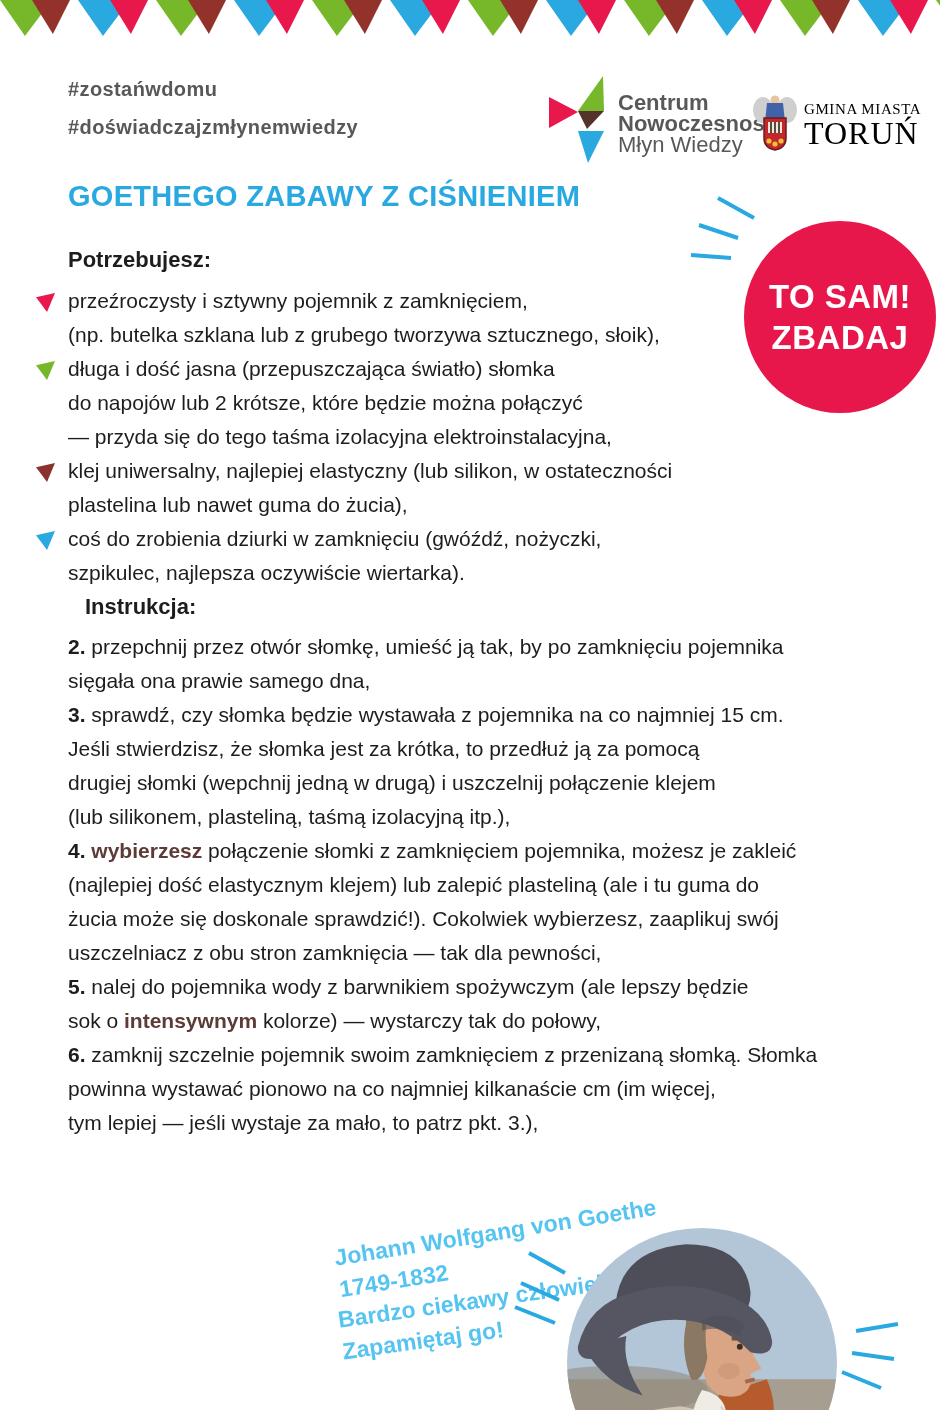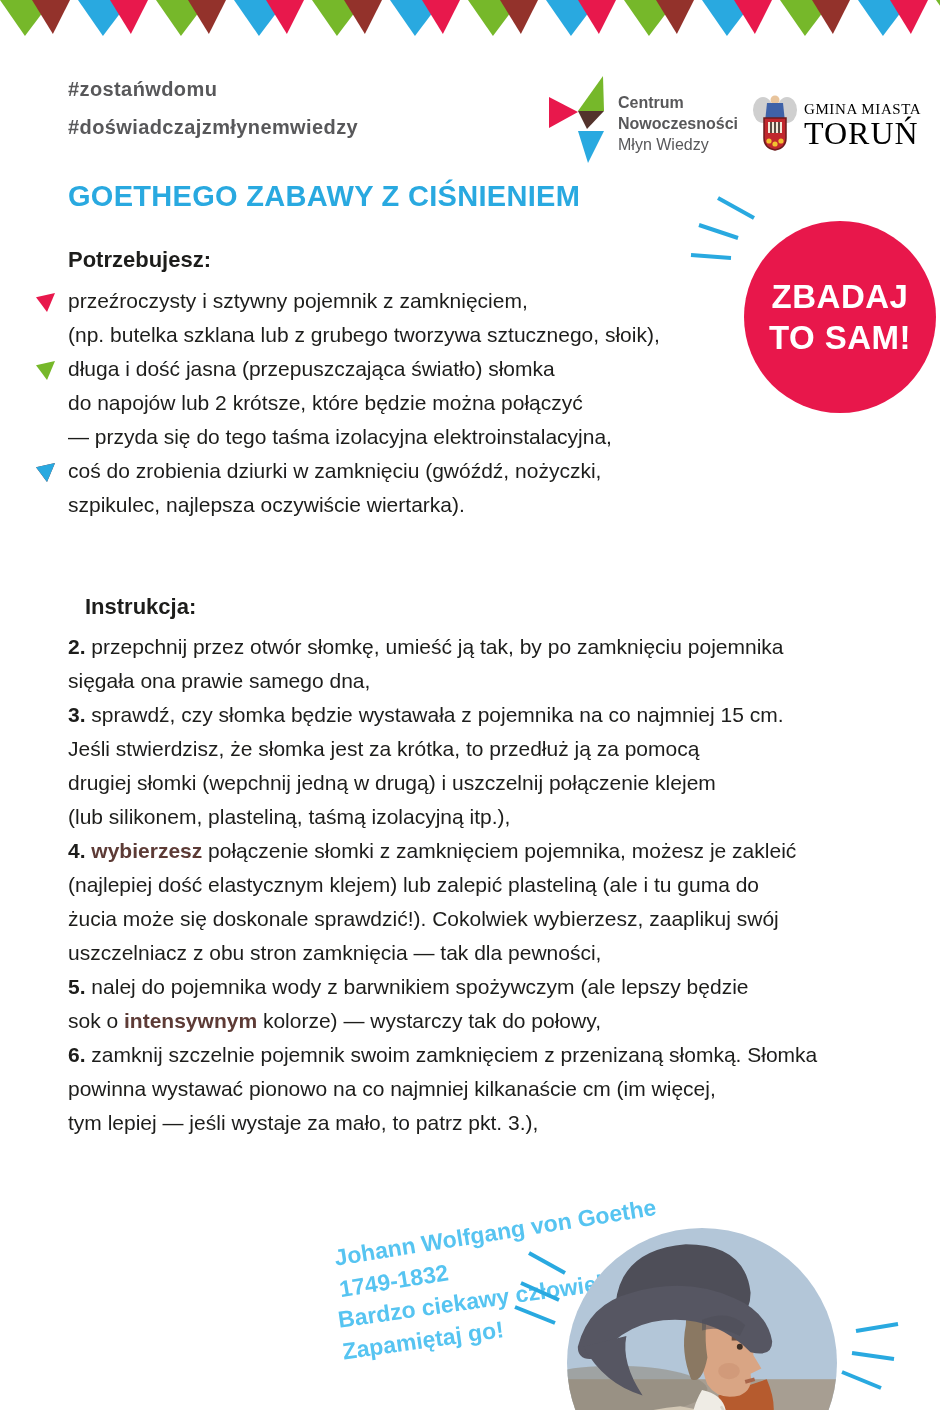--- a/index.html
+++ b/index.html
@@ -13,21 +13,21 @@
   }
   
   #banner{position:absolute;left:0;top:0;width:940px;height:40px;display:flex;overflow:hidden;}
   .b-unit{position:relative;flex:0 0 78px;width:78px;height:40px;}
   .tri{position:absolute;top:0;}
   .tri.big{left:0;width:52px;height:36px;clip-path:polygon(0 0,100% 0,48% 100%);}
   .tri.small{left:32px;width:38px;height:34px;clip-path:polygon(0 0,100% 0,55% 100%);}
   
   .hashtags{position:absolute;left:68px;top:70px;font-weight:bold;font-size:20px;line-height:38px;color:var(--gray);letter-spacing:.4px;}
   #mlyn-logo-mark{position:absolute;left:541px;top:66px;}
-  .mlyn-text{position:absolute;left:618px;top:92px;font-size:16px;line-height:21px;color:var(--gray);}
+  .mlyn-text{position:absolute;left:618px;top:92px;font-size:22px;line-height:21px;color:var(--gray);}
   .mlyn-text .b{font-weight:bold;}
   #torun-crest{position:absolute;left:752px;top:92px;}
   .torun-text{position:absolute;left:804px;top:101px;color:#000;font-family:Liberation Serif, serif;}
   .torun-text .l1{font-size:15px;letter-spacing:.6px;}
   .torun-text .l2{font-size:32px;line-height:30px;letter-spacing:1px;}
   
   #page-title{position:absolute;left:68px;top:180px;font-size:29px;font-weight:bold;color:var(--cyan);letter-spacing:.3px;}
   .sec-h{position:absolute;left:68px;font-size:22px;font-weight:bold;color:var(--ink);}
   #needs-h{top:247px;}
   #instr-h{top:594px;margin-left:17px;}
@@ -147,21 +147,22 @@
 
 <div id="page-title">GOETHEGO ZABAWY Z CIŚNIENIEM</div>
 
 <div class="sec-h" id="needs-h">Potrzebujesz:</div>
 <div id="needs">
     <div class="need"><span class="flag" style="background: rgb(232, 24, 76);"></span><span>przeźroczysty i sztywny pojemnik z zamknięciem,
 (np. butelka szklana lub z grubego tworzywa sztucznego, słoik),</span></div>
     <div class="need"><span class="flag" style="background: rgb(118, 184, 42);"></span><span>długa i dość jasna (przepuszczająca światło) słomka
 do napojów lub 2 krótsze, które będzie można połączyć
 — przyda się do tego taśma izolacyjna elektroinstalacyjna,</span></div>
-    <div class="need"><span class="flag" style="background: rgb(138, 51, 46);"></span></div>
+    <div class="need"><span class="flag" style="background: rgb(138, 51, 46);"></span><span>klej uniwersalny, najlepiej elastyczny (lub silikon, w ostateczności
+plastelina lub nawet guma do żucia),</span></div>
     <div class="need"><span class="flag" style="background: rgb(41, 169, 224);"></span><span>coś do zrobienia dziurki w zamknięciu (gwóźdź, nożyczki,
 szpikulec, najlepsza oczywiście wiertarka).</span></div>
   </div>
 
 <div class="sec-h" id="instr-h">Instrukcja:</div>
 <div id="instr"><p><span class="b">2. </span><span>przepchnij przez otwór słomkę, umieść ją tak, by po zamknięciu pojemnika
 sięgała ona prawie samego dna,</span></p><p><span class="b">3. </span><span>sprawdź, czy słomka będzie wystawała z pojemnika na co najmniej 15 cm.
 Jeśli stwierdzisz, że słomka jest za krótka, to przedłuż ją za pomocą
 drugiej słomki (wepchnij jedną w drugą) i uszczelnij połączenie klejem
 (lub silikonem, plasteliną, taśmą izolacyjną itp.),</span></p><p><span class="b">4. </span><span class="b a">wybierzesz</span><span> połączenie słomki z zamknięciem pojemnika, możesz je zakleić
@@ -171,22 +172,22 @@
 sok o </span><span class="b a">intensywnym</span><span> kolorze) — wystarczy tak do połowy,</span></p><p><span class="b">6. </span><span>zamknij szczelnie pojemnik swoim zamknięciem z przenizaną słomką. Słomka
 powinna wystawać pionowo na co najmniej kilkanaście cm (im więcej,
 tym lepiej — jeśli wystaje za mało, to patrz pkt. 3.),</span></p></div>
 
 <svg class="rays" style="left:682px;top:190px;" width="80" height="76" viewBox="0 0 80 76">
   <line x1="36" y1="8" x2="72" y2="28"></line>
   <line x1="17" y1="35" x2="56" y2="48"></line>
   <line x1="9" y1="65" x2="49" y2="68"></line>
 </svg>
 <div id="badge">
+  <div>TO SAM!</div>
   <div>ZBADAJ</div>
-  <div>TO SAM!</div>
 </div>
 
 <div class="note" id="note1">
   <div>Johann Wolfgang von Goethe</div>
   <div>1749-1832</div>
 </div>
 <div class="note" id="note2">
   <div>Bardzo ciekawy człowiek.</div>
   <div>Zapamiętaj go!</div>
 </div>

